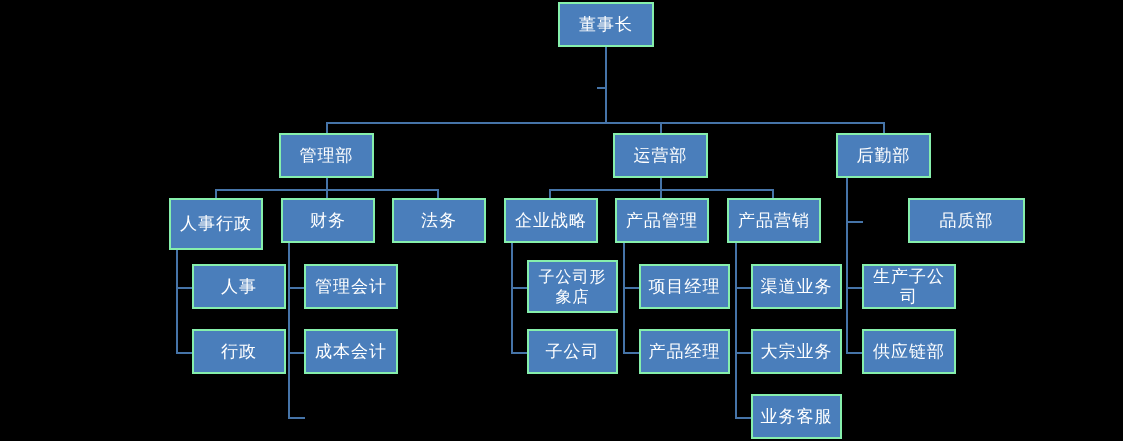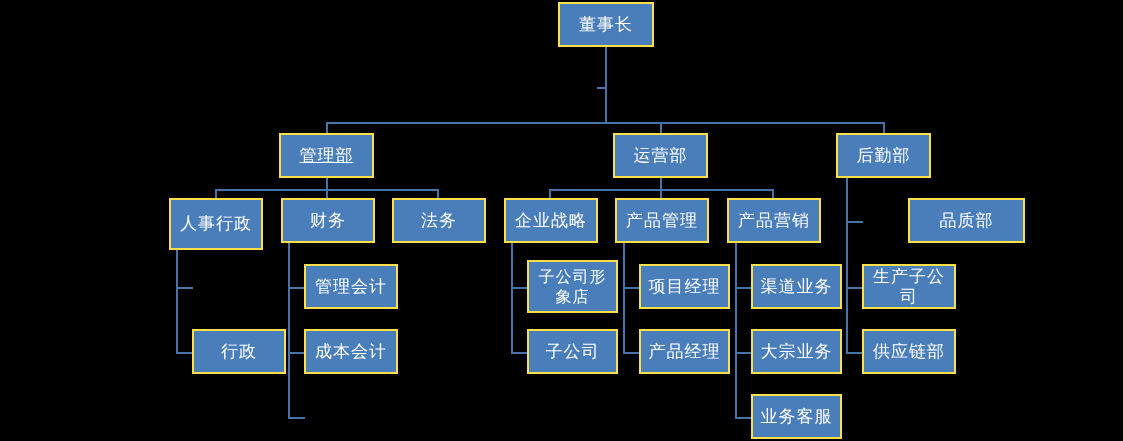--- a/index.html
+++ b/index.html
@@ -12,21 +12,21 @@
     width: 1123px;
     height: 441px;
     background: #000000;
     overflow: hidden;
     font-family: "DejaVu Sans", "Liberation Sans", sans-serif;
   }
   .node {
     position: absolute;
     box-sizing: border-box;
     background: #4a7ebb;
-    border: 2px solid #fde047;
+    border: 2px solid #86efac;
     color: #ffffff;
     display: flex;
     align-items: center;
     justify-content: center;
     text-align: center;
     font-size: 17px;
     line-height: 1.15;
     letter-spacing: 1px;
     padding: 0 3px;
     z-index: 3;
@@ -91,28 +91,29 @@
   <div class="conn h" style="left:735px; top:352px; width:17px;"></div>
   <div class="conn h" style="left:735px; top:417px; width:17px;"></div>
 
   <div class="conn v" style="left:846px; top:178px; height:176px;"></div>
   <div class="conn h" style="left:846px; top:221px; width:17px;"></div>
   <div class="conn h" style="left:846px; top:287px; width:17px;"></div>
   <div class="conn h" style="left:846px; top:352px; width:17px;"></div>
 
   <div class="node" style="left:558px; top:2px; width:96px; height:45px;">董事长</div>
 
-  <div class="node" style="left:279px; top:133px; width:95px; height:45px;text-decoration:underline;">管理部</div>
+  <div class="node" style="left:279px; top:133px; width:95px; height:45px;">管理部</div>
   <div class="node" style="left:613px; top:133px; width:95px; height:45px;">运营部</div>
   <div class="node" style="left:836px; top:133px; width:95px; height:45px;">后勤部</div>
 
   <div class="node" style="left:169px; top:198px; width:94px; height:52px;">人事行政</div>
   <div class="node" style="left:281px; top:198px; width:94px; height:45px;">财务</div>
   <div class="node" style="left:392px; top:198px; width:94px; height:45px;">法务</div>
 
+  <div class="node" style="left:192px; top:264px; width:94px; height:45px;">人事</div>
   <div class="node" style="left:192px; top:329px; width:94px; height:45px;">行政</div>
 
   <div class="node" style="left:304px; top:264px; width:94px; height:45px;">管理会计</div>
   <div class="node" style="left:304px; top:329px; width:94px; height:45px;">成本会计</div>
 
   <div class="node" style="left:504px; top:198px; width:94px; height:45px;">企业战略</div>
   <div class="node" style="left:615px; top:198px; width:94px; height:45px;">产品管理</div>
   <div class="node" style="left:727px; top:198px; width:94px; height:45px;">产品营销</div>
 
   <div class="node wrap" style="left:527px; top:260px; width:91px; height:53px;">子公司形象店</div>

